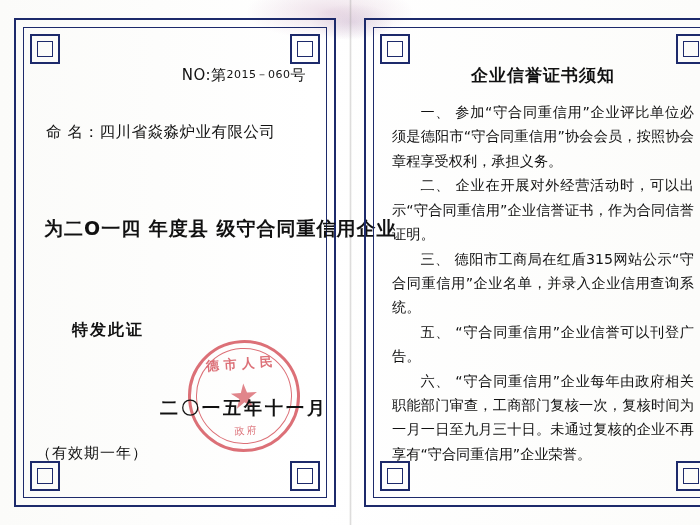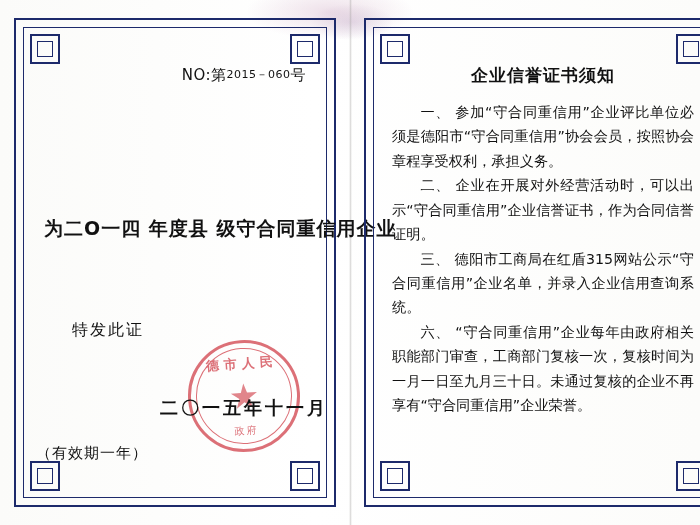--- a/index.html
+++ b/index.html
@@ -114,21 +114,21 @@
     font-size: 19px;
     font-weight: bold;
     letter-spacing: 1px;
     white-space: nowrap;
   }
   .issue-line {
     position: absolute;
     left: 36px;
     top: 280px;
     font-size: 16px;
-    font-weight: normal;
+    font-weight: bold;
     letter-spacing: 2px;
   }
   .date-line {
     position: absolute;
     left: 124px;
     top: 356px;
     font-size: 18px;
     font-weight: bold;
     letter-spacing: 3px;
     white-space: nowrap;
@@ -239,20 +239,23 @@
     <div class="corner-box c-tl"></div>
     <div class="corner-box c-tr"></div>
     <div class="corner-box c-bl"></div>
     <div class="corner-box c-br"></div>
 
     <div class="content">
       <div class="serial">
         <span>NO:第</span><span class="sup">2015－060</span><span>号</span>
       </div>
 
+      <div class="name-line">
+        <span>命 名：</span><span>四川省焱淼炉业有限公司</span>
+      </div>
 
       <div class="award-line">为二O一四 年度县 级守合同重信用企业</div>
 
       <div class="issue-line">特发此证</div>
 
       <div class="seal">
         <div class="seal-inner"></div>
         <div class="seal-top-text">德市人民</div>
         <div class="seal-star">★</div>
         <div class="seal-bottom-text">政府</div>
@@ -271,17 +274,18 @@
     <div class="corner-box c-tr"></div>
     <div class="corner-box c-bl"></div>
     <div class="corner-box c-br"></div>
 
     <div class="content">
       <div class="notice-title">企业信誉证书须知</div>
       <div class="notice-body">
         <p class="indent">一、 参加“守合同重信用”企业评比单位必须是德阳市“守合同重信用”协会会员，按照协会章程享受权利，承担义务。</p>
         <p class="indent">二、 企业在开展对外经营活动时，可以出示“守合同重信用”企业信誉证书，作为合同信誉证明。</p>
         <p class="indent">三、 德阳市工商局在红盾315网站公示“守合同重信用”企业名单，并录入企业信用查询系统。</p>
+        <p class="indent">五、 “守合同重信用”企业信誉可以刊登广告。</p>
         <p class="indent">六、 “守合同重信用”企业每年由政府相关职能部门审查，工商部门复核一次，复核时间为一月一日至九月三十日。未通过复核的企业不再享有“守合同重信用”企业荣誉。</p>
       </div>
     </div>
   </div>
 </div>
 
 </body></html>

